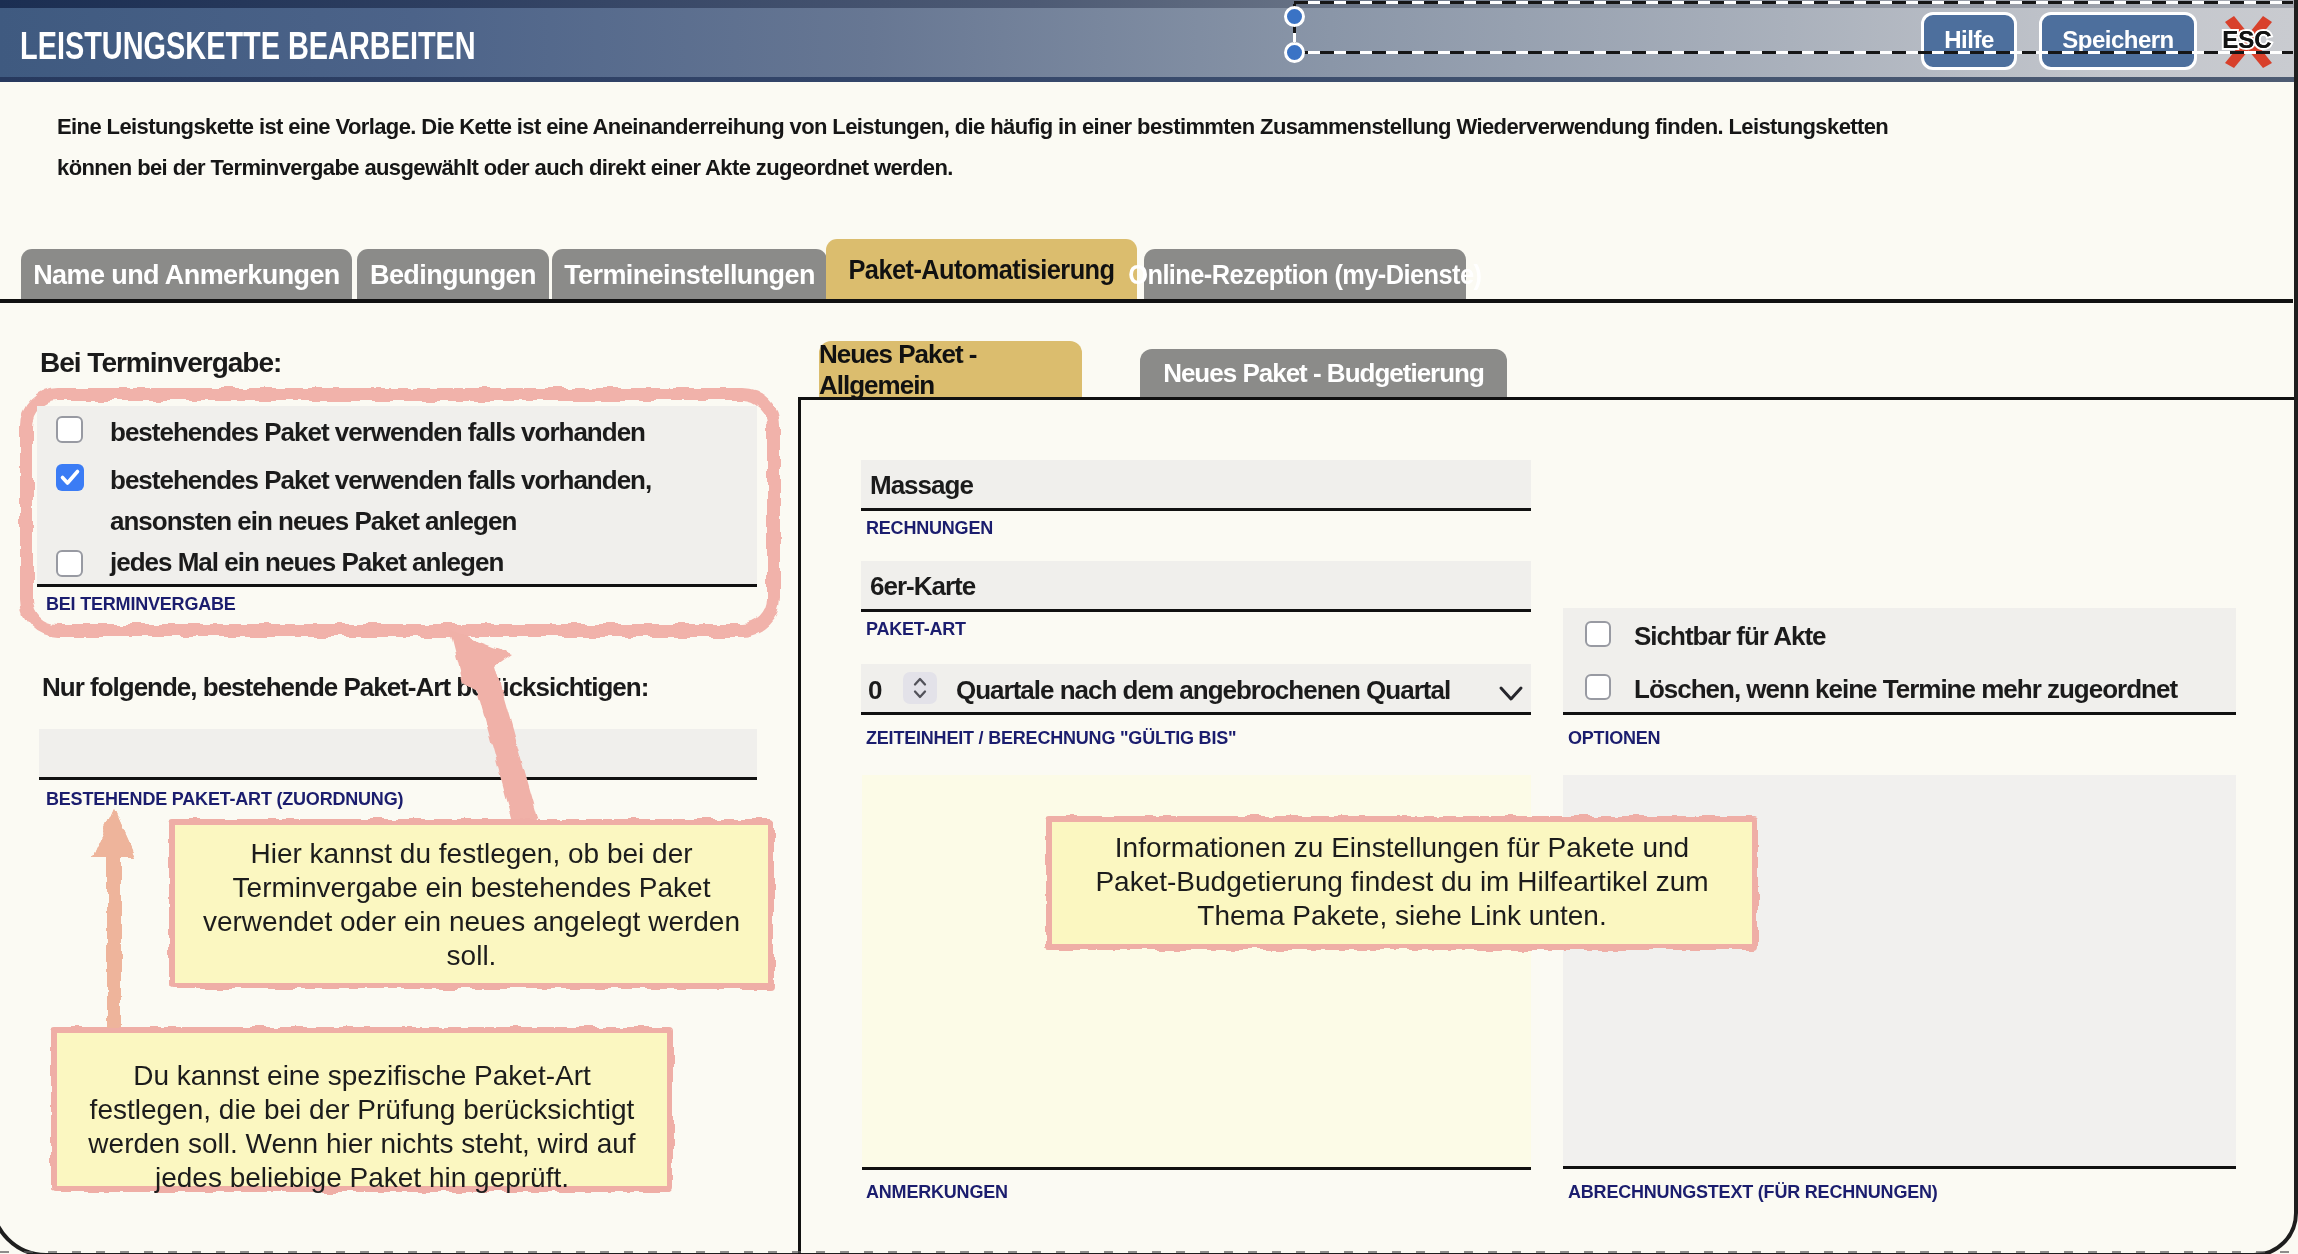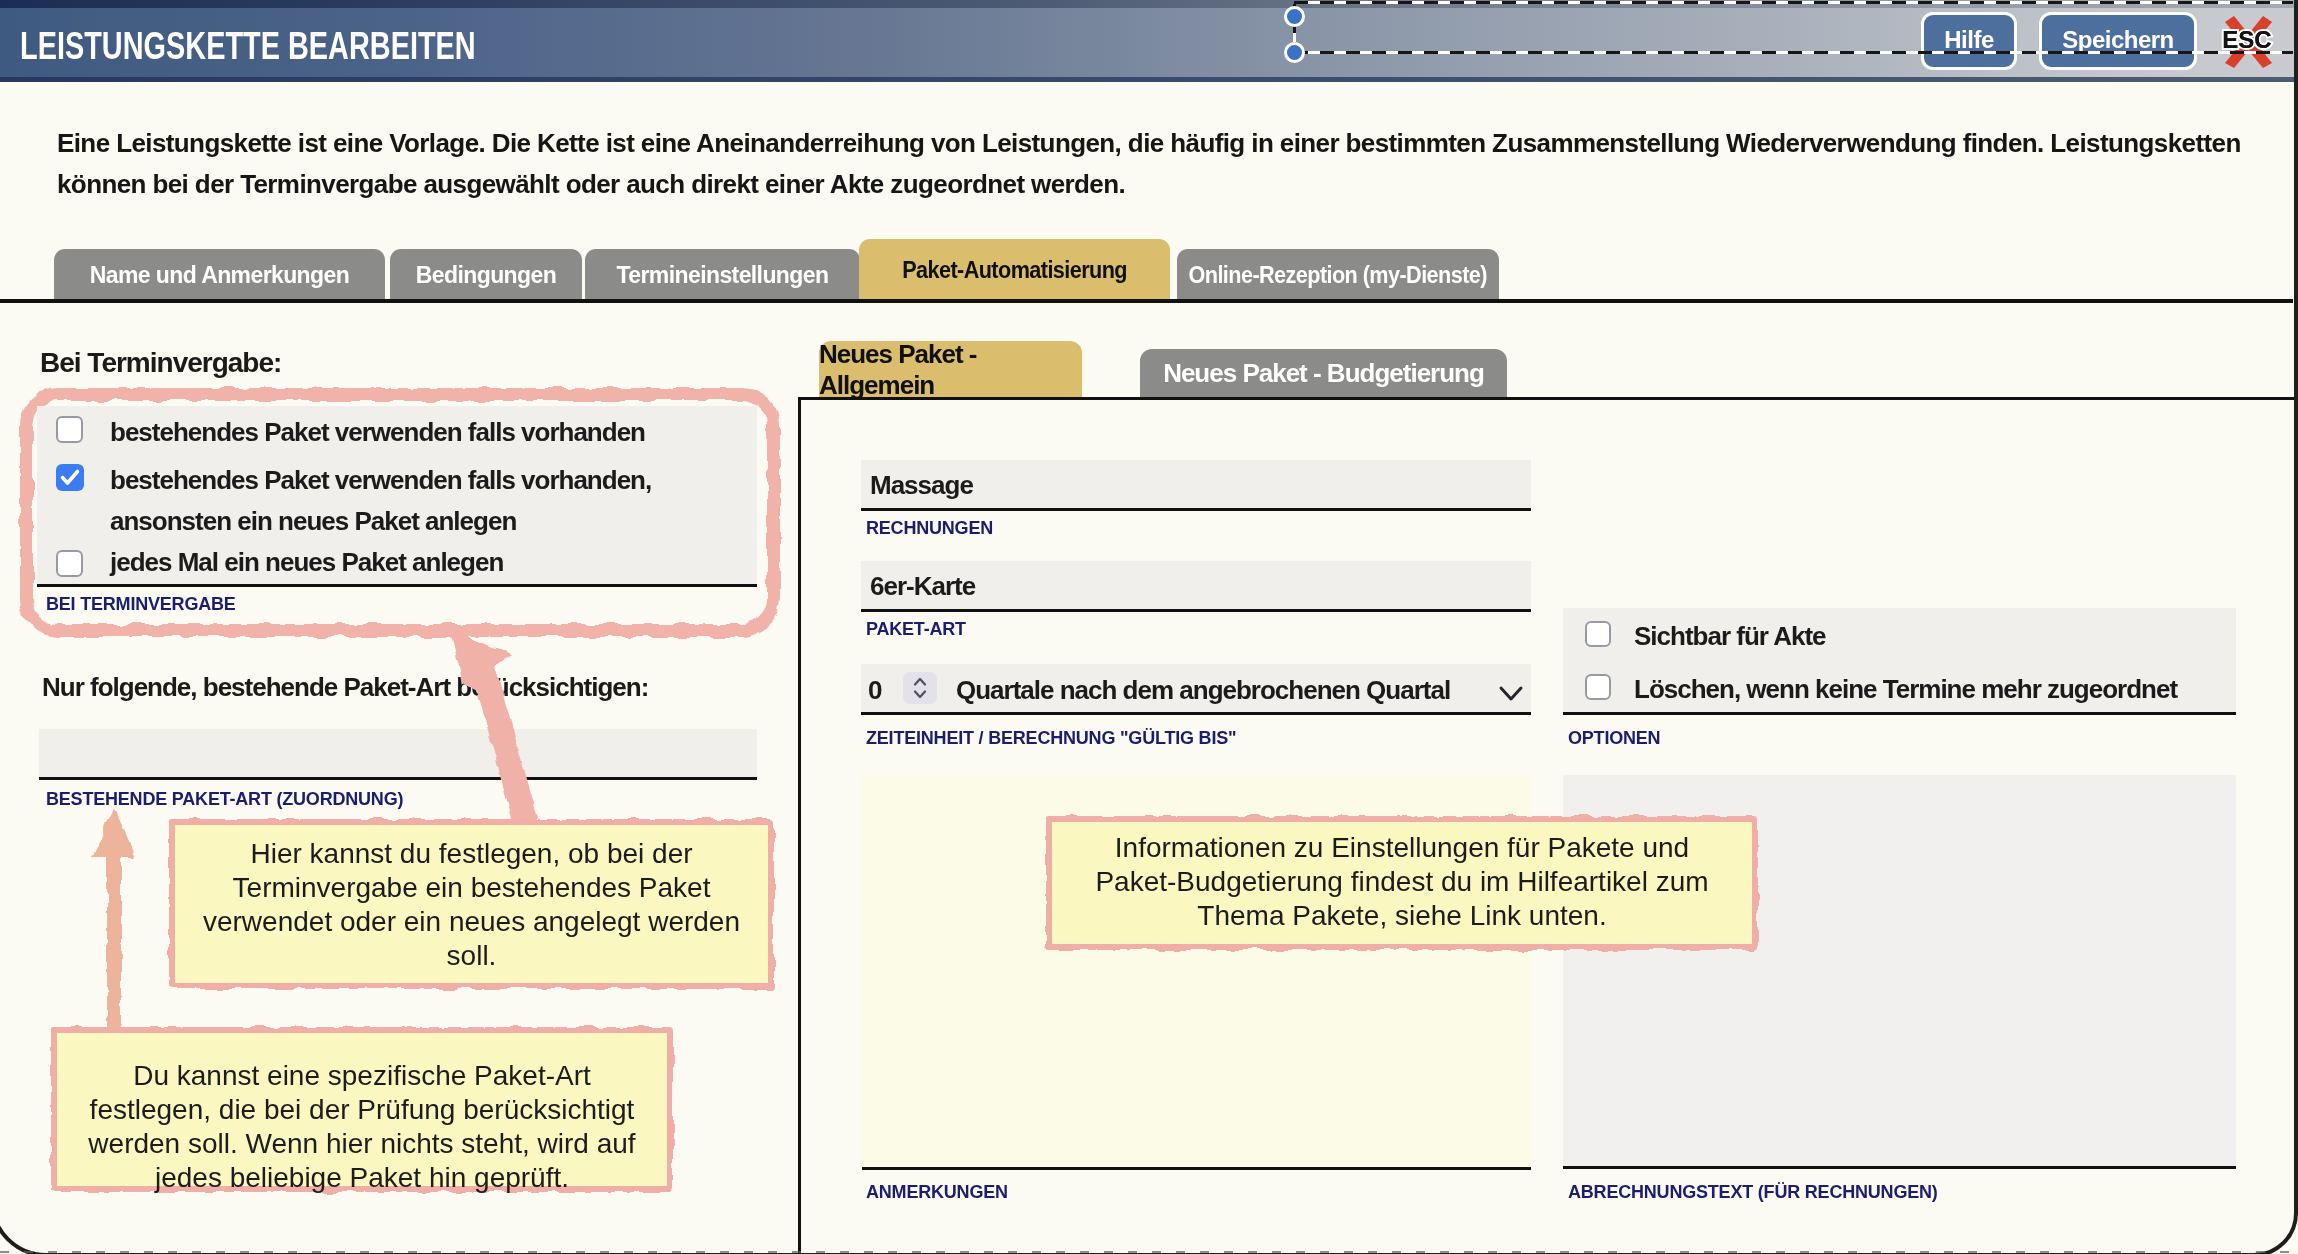--- a/index.html
+++ b/index.html
@@ -23,27 +23,27 @@
   background:linear-gradient(90deg,#3f5a80 0%,#4c6389 18%,#677793 38%,#8a96a8 58%,#aab1bc 78%,#c3c6cc 92%,#c9cbd0 100%); }
 #hdr-line { position:absolute; left:0; top:77px; width:2294px; height:5px;
   background:linear-gradient(90deg,#27395e 0%,#34466a 40%,#42536f 70%,#4d5b72 100%); }
 #title { position:absolute; left:20px; top:25px; color:#ffffff; font-size:38px; font-weight:bold;
   transform:scaleX(0.76); transform-origin:left top; white-space:nowrap; }
 .hbtn { position:absolute; top:12px; height:58px; background:#4d6f9d; border:3px solid #ffffff;
   border-radius:12px; color:#ffffff; font-size:24px; font-weight:bold; padding-bottom:3px; text-align:center;
   display:flex; align-items:center; justify-content:center; letter-spacing:-0.5px; }
 
 
-#intro { position:absolute; left:57px; top:123px; width:2210px; color:#161616;
-  font-size:26px; font-weight:bold; letter-spacing:-0.6px; line-height:41px; }
-
-
-.tab { position:absolute; background:#8b8b89; color:#ffffff; font-size:23px; font-weight:bold;
+#intro { position:absolute; left:57px; top:106px; width:2210px; color:#161616;
+  font-size:22px; font-weight:bold; letter-spacing:-0.6px; line-height:41px; }
+
+
+.tab { position:absolute; background:#8b8b89; color:#ffffff; font-size:27px; font-weight:bold;
   border-radius:11px 11px 0 0; display:flex; align-items:center; justify-content:center;
-  letter-spacing:-0.6px;margin-left:33px; }
+  letter-spacing:-0.6px; }
 .tab.act { background:#dbbd6e; color:#111111; }
 .tsq { display:inline-block; transform:scaleX(0.94); white-space:nowrap; }
 #tabline { position:absolute; left:0; top:299px; width:2293px; height:4px; background:#111111; }
 
 
 .gbox { position:absolute; background:#f0efec; }
 .blkline { position:absolute; background:#111111; height:3px; }
 .navlbl { position:absolute; color:#1b1d6e; font-size:18px; font-weight:bold; white-space:nowrap; letter-spacing:-0.2px; }
 .uitxt { position:absolute; color:#1b1b1b; font-size:26px; font-weight:bold; letter-spacing:-1px; white-space:nowrap; }
 .cb { position:absolute; width:27px; height:27px; background:#ffffff; border:2px solid #989aa2; border-radius:6px; }

